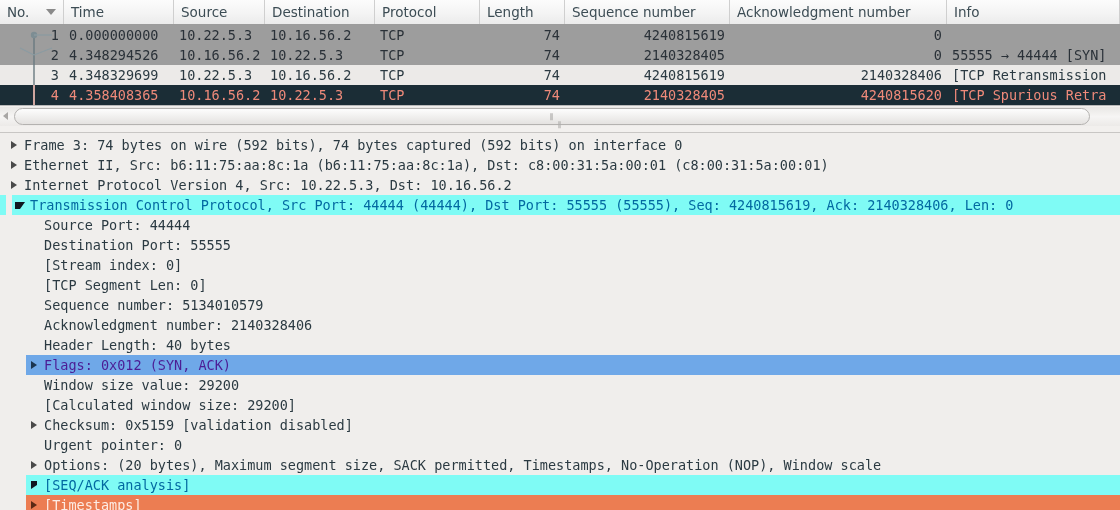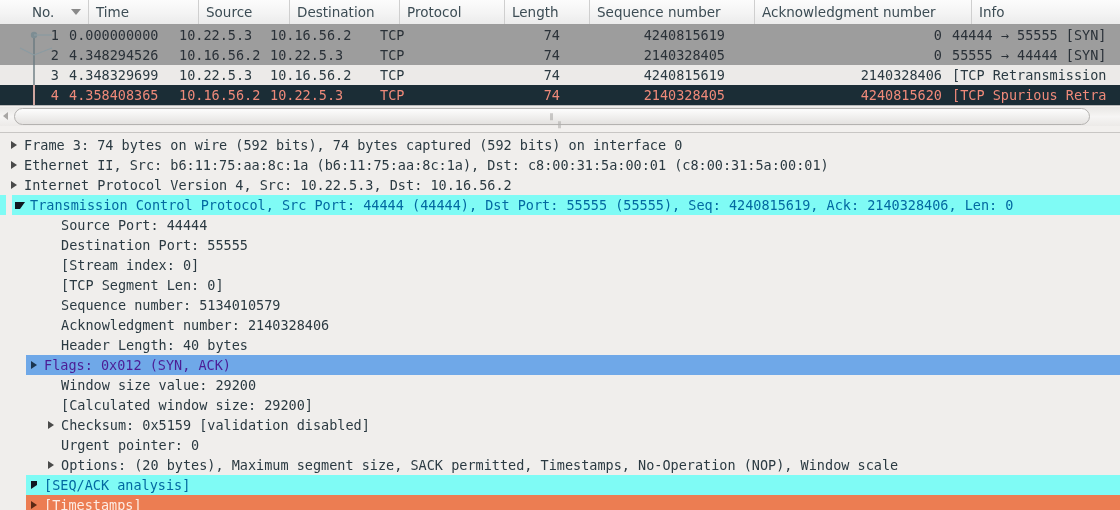--- a/index.html
+++ b/index.html
@@ -16,21 +16,20 @@
   .app { width: 1120px; height: 510px; display: flex; flex-direction: column; }
 
   
   .packet-list { position: relative; width: 1120px; height: 105px; overflow: hidden; background: #ffffff; }
 
   .plist-header {
     display: flex; height: 25px; align-items: stretch;
     background: linear-gradient(to bottom, #fcfcfc 0%, #f4f4f4 55%, #ebebeb 100%);
     border-bottom: 1px solid #9c9c9c;
     box-sizing: border-box;
-    padding-left: 25px;
   }
   .col-head {
     display: flex; align-items: center;
     padding: 0 7px;
     font-family: "DejaVu Sans", sans-serif;
     font-size: 13.5px;
     color: #3c4c54;
     border-right: 1px solid #cfcfcf;
     box-sizing: border-box;
     white-space: nowrap;
@@ -126,21 +125,21 @@
   }
   .drow .twisty.open i {
     border-left: 5px solid transparent;
     border-right: 5px solid transparent;
     border-top: 7px solid #2a2a2a;
     border-bottom: 0;
   }
   .drow .dtext { padding-left: 2px; }
 
   .drow.lvl0 { padding-left: 6px; }
-  .drow.lvl1 { padding-left: 43px; }
+  .drow.lvl1 { padding-left: 26px; }
 
   .drow.hl-cyan  { background: #7ffbf5; color: #0369a1; }
   .drow.hl-blue  { background: #6fa8e8; color: #4c1d95; }
   .drow.hl-orange{ background: #ec7d52; color: #fdece4; }
   .drow.hl-cyan .twisty i { border-left-color:#101820; border-top-color:#101820; border-right-color:transparent; }
   .drow.hl-blue .twisty i { border-left-color:#1b3550; }
   .drow.hl-orange .twisty i { border-left-color:#5a2a14; }
 
   .drow.hl-cyan.lvl1, .drow.hl-blue.lvl1, .drow.hl-orange.lvl1 { padding-left: 0; }
   .drow.hl-cyan.lvl1 .hlpad, .drow.hl-blue.lvl1 .hlpad, .drow.hl-orange.lvl1 .hlpad { width: 26px; flex: 0 0 26px; background: #f0eeec; height: 20px; }
@@ -185,21 +184,20 @@
     <div class="plist-rows" id="plist-rows">
         <div class="prow sel-gray">
           <div class="pcell num" style="width: 64px; flex: 0 0 64px;">1</div>
           <div class="pcell" style="width: 110px; flex: 0 0 110px;">0.000000000</div>
           <div class="pcell" style="width: 91px; flex: 0 0 91px;">10.22.5.3</div>
           <div class="pcell" style="width: 110px; flex: 0 0 110px;">10.16.56.2</div>
           <div class="pcell" style="width: 105px; flex: 0 0 105px;">TCP</div>
           <div class="pcell num" style="width: 85px; flex: 0 0 85px;">74</div>
           <div class="pcell num" style="width: 165px; flex: 0 0 165px;">4240815619</div>
           <div class="pcell num" style="width: 217px; flex: 0 0 217px;">0</div>
-          <div class="pcell" style="width: 173px; flex: 0 0 173px;">44444 → 55555 [SYN]</div>
         </div>
         <div class="prow sel-gray">
           <div class="pcell num" style="width: 64px; flex: 0 0 64px;">2</div>
           <div class="pcell" style="width: 110px; flex: 0 0 110px;">4.348294526</div>
           <div class="pcell" style="width: 91px; flex: 0 0 91px;">10.16.56.2</div>
           <div class="pcell" style="width: 110px; flex: 0 0 110px;">10.22.5.3</div>
           <div class="pcell" style="width: 105px; flex: 0 0 105px;">TCP</div>
           <div class="pcell num" style="width: 85px; flex: 0 0 85px;">74</div>
           <div class="pcell num" style="width: 165px; flex: 0 0 165px;">2140328405</div>
           <div class="pcell num" style="width: 217px; flex: 0 0 217px;">0</div>

